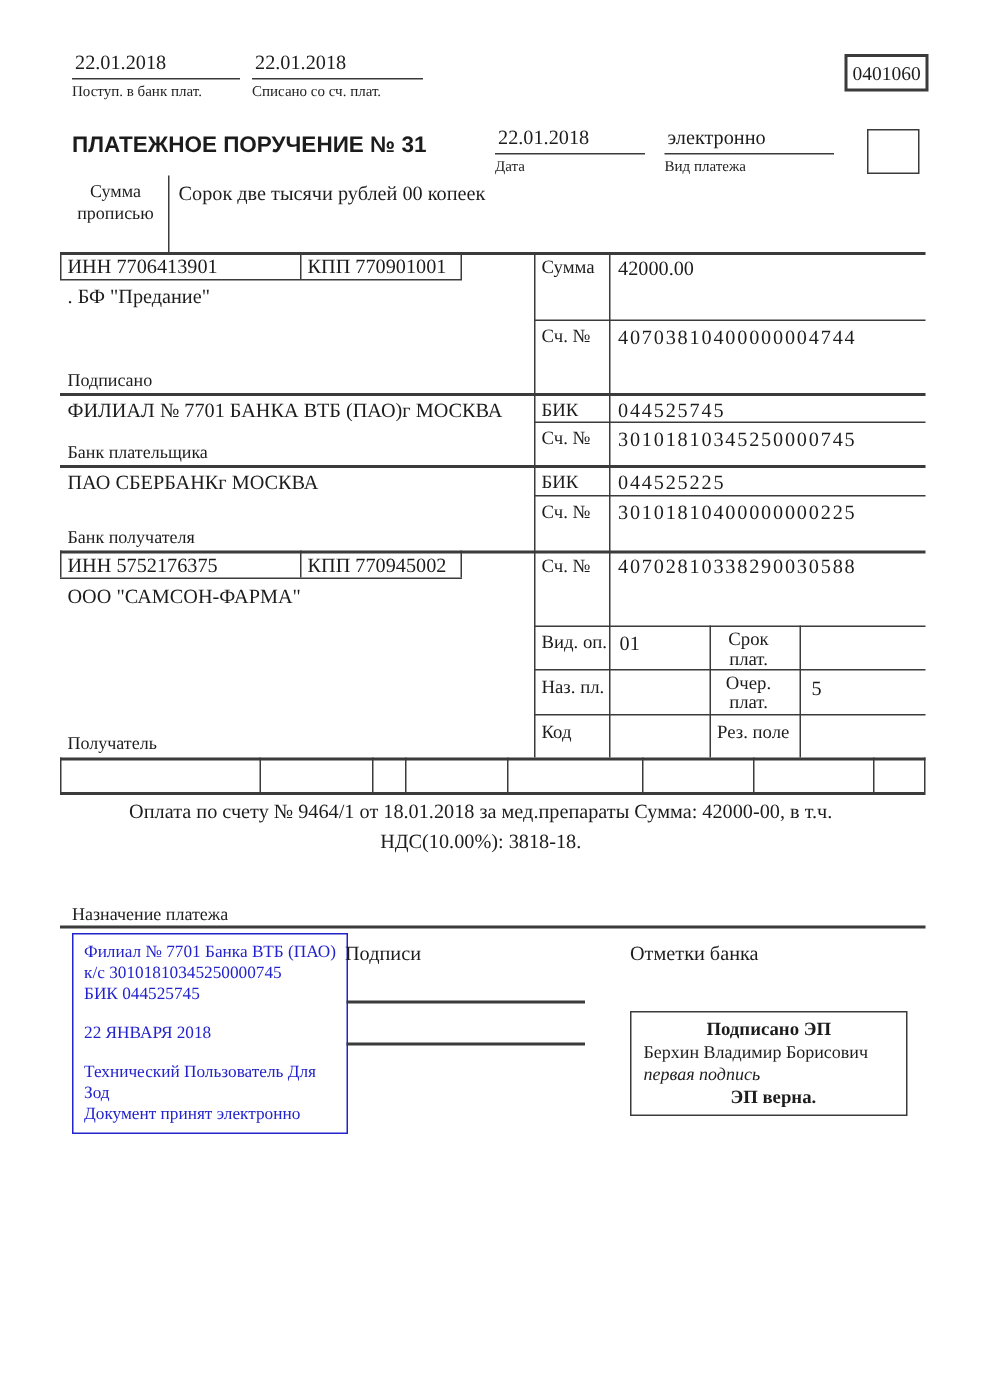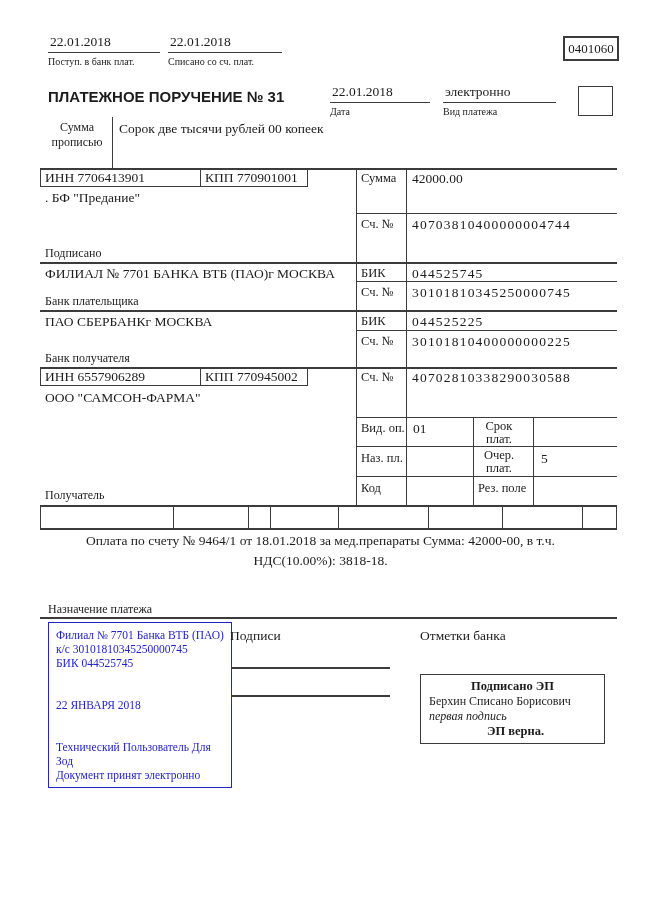--- a/index.html
+++ b/index.html
@@ -16,21 +16,21 @@
   .dval{font-size:13.5px;border-bottom:1.5px solid #3b3b3b;padding:0 2px 2px 2px;}
   .dlabel{font-size:10px;padding-top:3px;color:#222;}
   .title{position:absolute;font-family:"Liberation Sans","DejaVu Sans",sans-serif;
          font-weight:bold;font-size:15px;white-space:nowrap;}
   .codebox{position:absolute;border:2px solid #3b3b3b;display:flex;align-items:center;
            justify-content:center;font-size:13px;}
   .emptybox{position:absolute;border:1.5px solid #3b3b3b;}
   .wrap{white-space:normal;}
   .bluebox{position:absolute;border:1.5px solid #2323cb;color:#2323cb;
            font-size:11.5px;line-height:14px;padding:5px 7px;}
-  .bluebox .gap{margin-top:28px;}
+  .bluebox .gap{margin-top:12px;}
   .bluebox div{white-space:normal;}
   .stampbox{position:absolute;border:1.5px solid #3b3b3b;padding:4px 8px;font-size:12px;margin-top:25px;}
   .stampbox .st-title{font-weight:bold;text-align:center;font-size:12.5px;}
   .stampbox .st-note{font-style:italic;}
   .stampbox .st-ver{font-weight:bold;padding-left:58px;font-size:12.5px;}
   .sigline{position:absolute;background:#3b3b3b;height:1.5px;}
   .center{text-align:left;}
 </style>
 </head>
 <body>
@@ -114,21 +114,21 @@
   <div class="t num" style="left:412px;top:285px">30101810345250000745</div>
   <div class="t small" style="left:45px;top:294px">Банк плательщика</div>
 
   <div class="t" style="left:45px;top:314px">ПАО СБЕРБАНКг МОСКВА</div>
   <div class="t cell" style="left:361px;top:314px">БИК</div>
   <div class="t num" style="left:412px;top:314px">044525225</div>
   <div class="t cell" style="left:361px;top:334px">Сч. №</div>
   <div class="t num" style="left:412px;top:334px">30101810400000000225</div>
   <div class="t small" style="left:45px;top:351px">Банк получателя</div>
 
-  <div class="t" style="left:45px;top:369px">ИНН 6557906289</div>
+  <div class="t" style="left:45px;top:369px">ИНН 5752176375</div>
   <div class="t" style="left:205px;top:369px">КПП 770945002</div>
   <div class="t cell" style="left:361px;top:370px">Сч. №</div>
   <div class="t num" style="left:412px;top:370px">40702810338290030588</div>
   <div class="t" style="left:45px;top:390px">ООО "САМСОН-ФАРМА"</div>
   <div class="t small" style="left:45px;top:488px">Получатель</div>
 
   <div class="t cell" style="left:361px;top:421px">Вид. оп.</div>
   <div class="t" style="left:413px;top:421px">01</div>
   <div class="t cell wrap" style="left:478px;top:420px;width:42px;line-height:13px">Срок плат.</div>
   <div class="t cell" style="left:361px;top:451px">Наз. пл.</div>
@@ -150,18 +150,18 @@
     <div>Документ принят электронно</div>
   </div>
 
   <div class="t center" style="left:230px;top:628px;width:160px">Подписи</div>
   <div class="sigline" style="left:231px;top:667px;width:159px"></div>
   <div class="sigline" style="left:231px;top:695px;width:159px"></div>
 
   <div class="t center" style="left:420px;top:628px;width:183px">Отметки банка</div>
   <div class="stampbox" style="left:420px;top:649px;width:167px">
     <div class="st-title">Подписано ЭП</div>
-    <div>Берхин Списано Борисович</div>
+    <div>Берхин Владимир Борисович</div>
     <div class="st-note">первая подпись</div>
     <div class="st-ver">ЭП верна.</div>
   </div>
 
 </div>
 
 </body></html>

